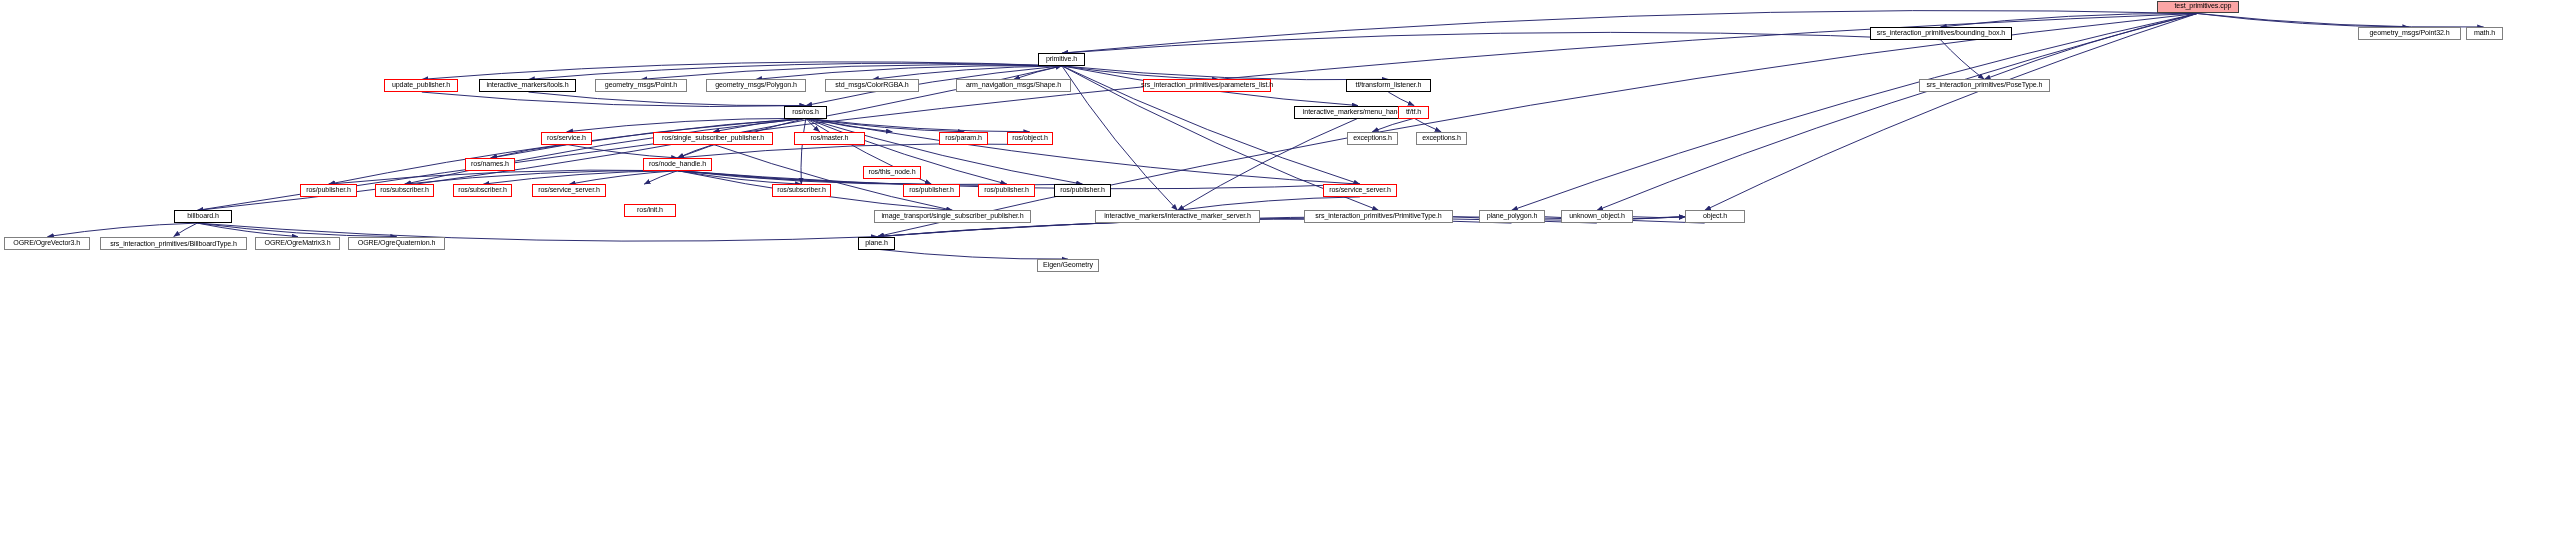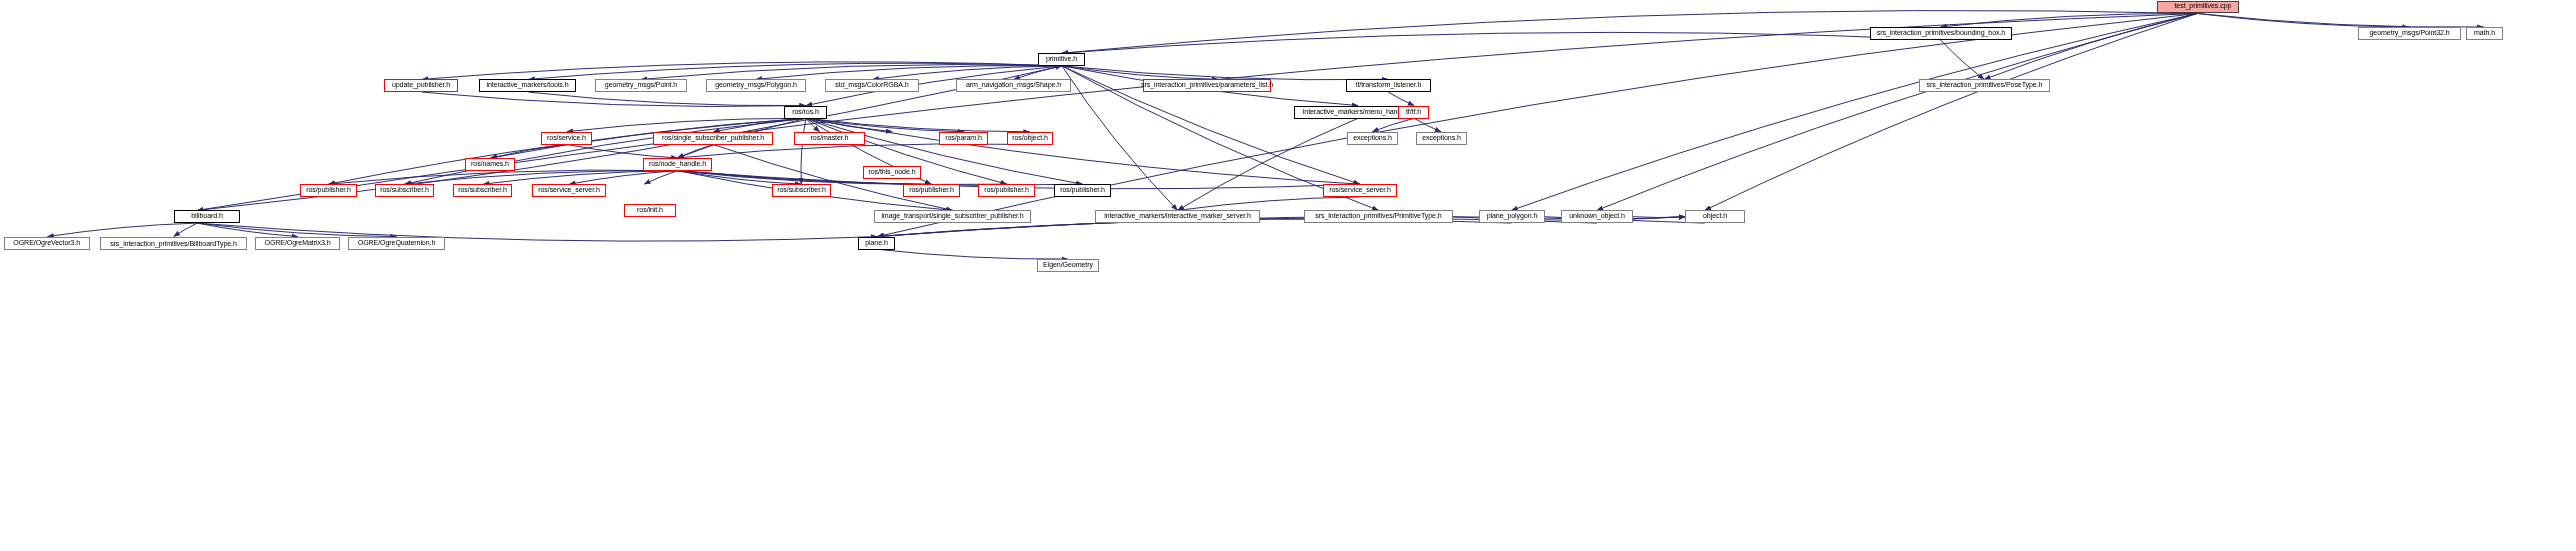--- a/index.html
+++ b/index.html
@@ -226,21 +226,21 @@
       </div>
       <div class="node red" style="left: 978px; top: 184px; width: 57px;">
         <span>ros/publisher.h</span>
       </div>
       <div class="node black" style="left: 1054px; top: 184px; width: 57px;">
         <span>ros/publisher.h</span>
       </div>
       <div class="node red" style="left: 1323px; top: 184px; width: 74px;">
         <span>ros/service_server.h</span>
       </div>
-      <div class="node black" style="left: 174px; top: 210px; width: 66px;">
+      <div class="node black" style="left: 174px; top: 210px; width: 58px;">
         <span>billboard.h</span>
       </div>
       <div class="node " style="left: 874px; top: 210px; width: 157px;">
         <span>image_transport/single_subscriber_publisher.h</span>
       </div>
       <div class="node " style="left: 1095px; top: 210px; width: 165px;">
         <span>interactive_markers/interactive_marker_server.h</span>
       </div>
       <div class="node " style="left: 1304px; top: 210px; width: 149px;">
         <span>srs_interaction_primitives/PrimitiveType.h</span>

